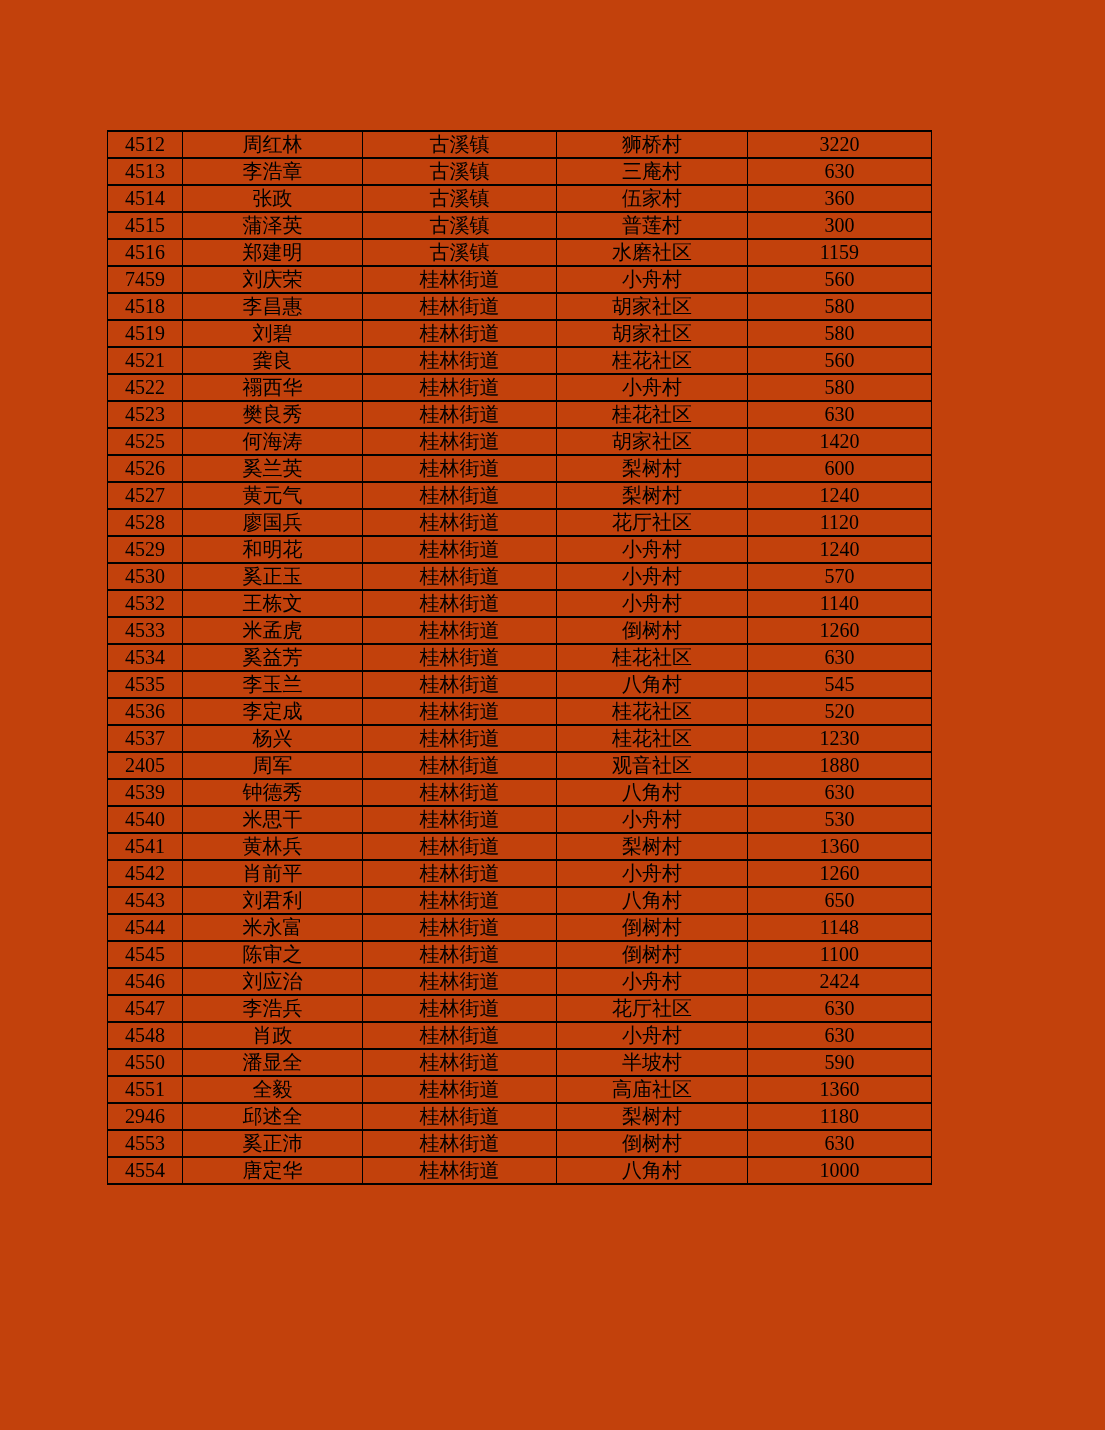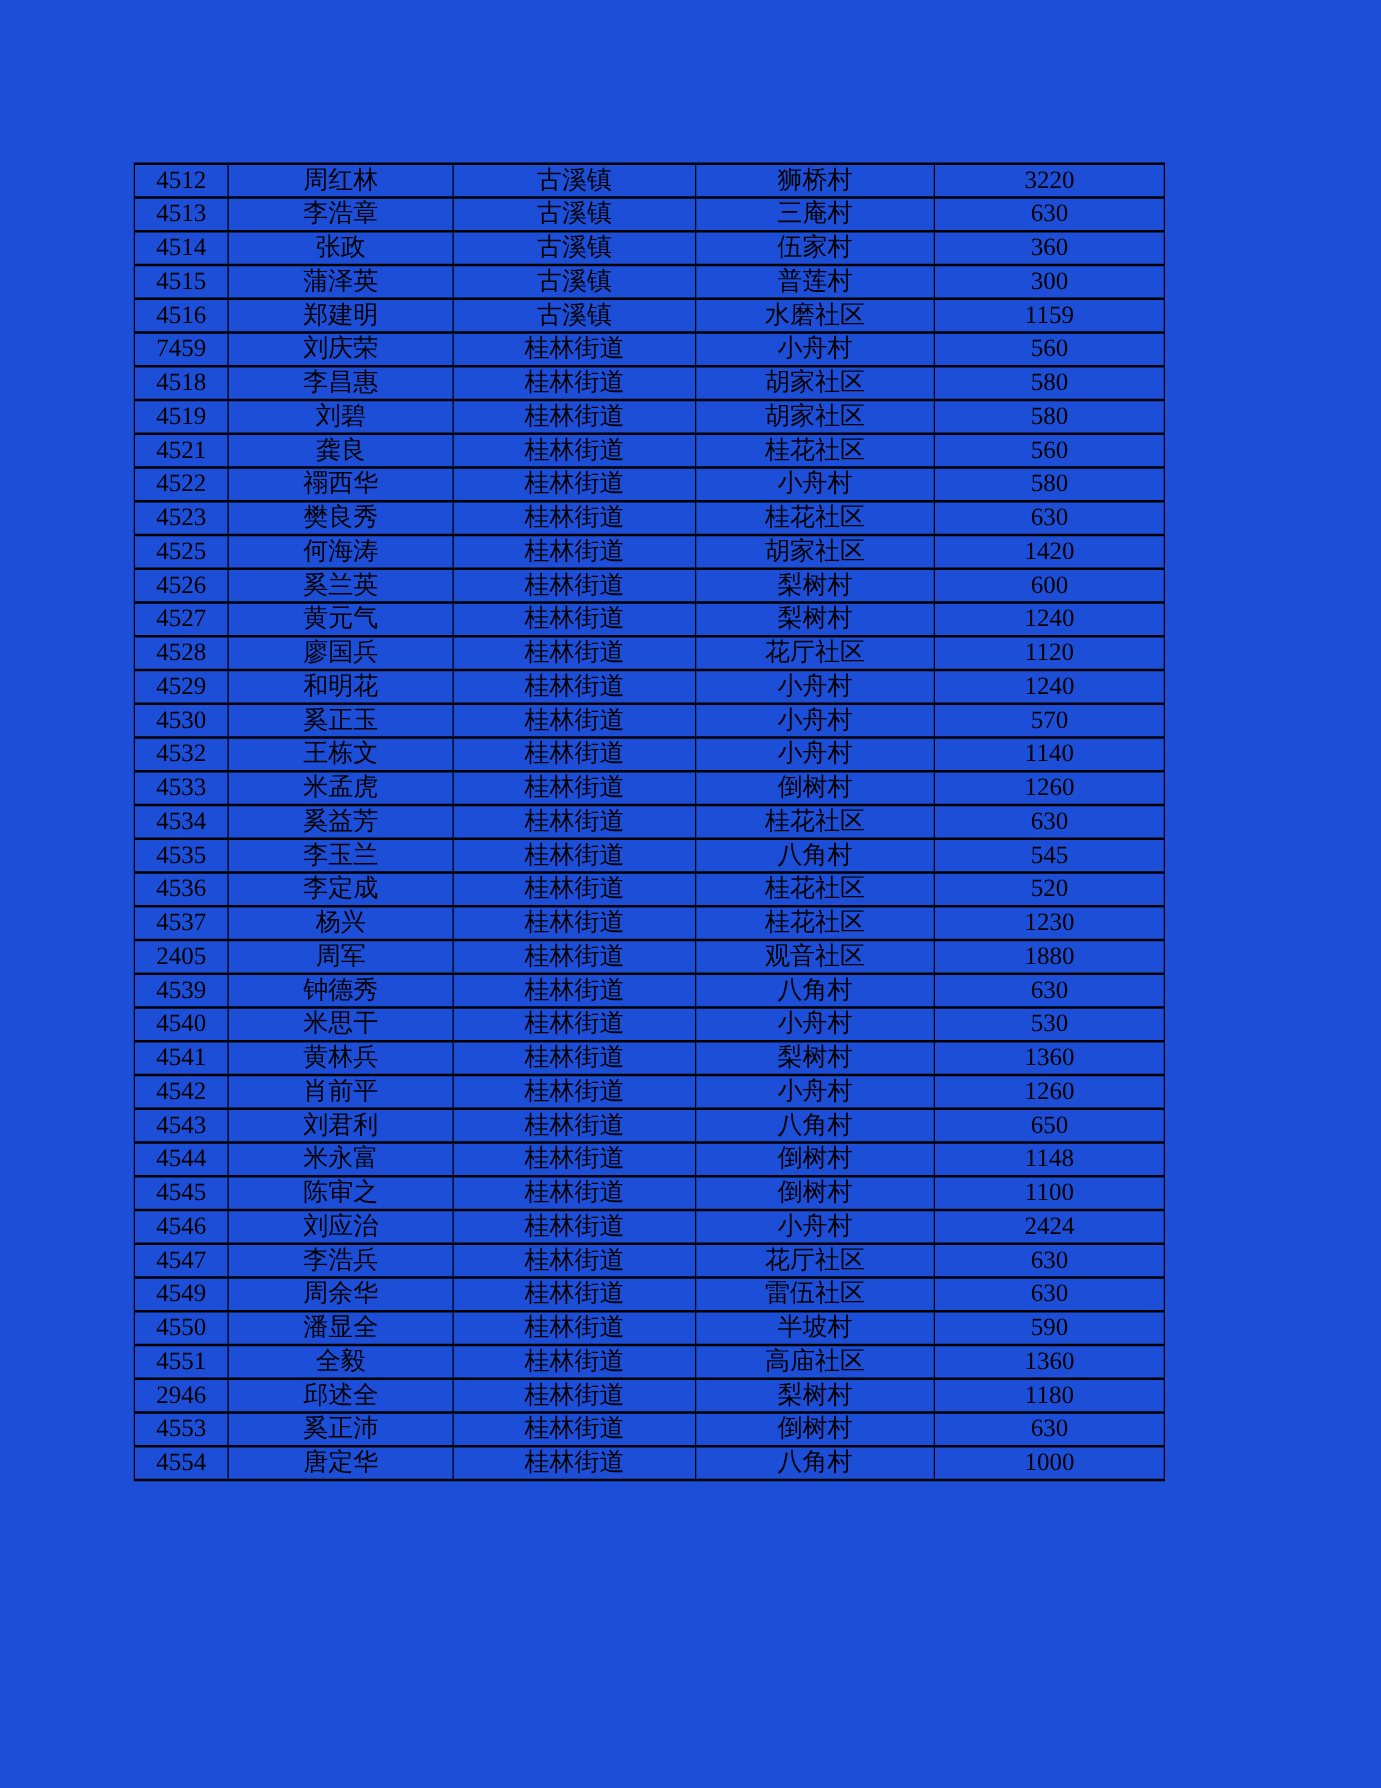--- a/index.html
+++ b/index.html
@@ -4,21 +4,21 @@
 <style>
   html, body {
     margin: 0;
     padding: 0;
     background: #ffffff;
   }
   .page {
     position: relative;
     width: 1105px;
     height: 1430px;
-    background: #1d4ed8;
+    background: #c2410c;
     overflow: hidden;
     font-family: "Liberation Serif", "DejaVu Serif", serif;
     color: #000000;
   }
   table.data-table {
     position: absolute;
     left: 107px;
     top: 130px;
     border-collapse: collapse;
     table-layout: fixed;
@@ -281,24 +281,24 @@
           <td>2424</td>
         </tr>
         <tr>
           <td>4547</td>
           <td>李浩兵</td>
           <td>桂林街道</td>
           <td>花厅社区</td>
           <td>630</td>
         </tr>
         <tr>
-          <td>4549</td>
-          <td>周余华</td>
-          <td>桂林街道</td>
-          <td>雷伍社区</td>
+          <td>4548</td>
+          <td>肖政</td>
+          <td>桂林街道</td>
+          <td>小舟村</td>
           <td>630</td>
         </tr>
         <tr>
           <td>4550</td>
           <td>潘显全</td>
           <td>桂林街道</td>
           <td>半坡村</td>
           <td>590</td>
         </tr>
         <tr>

